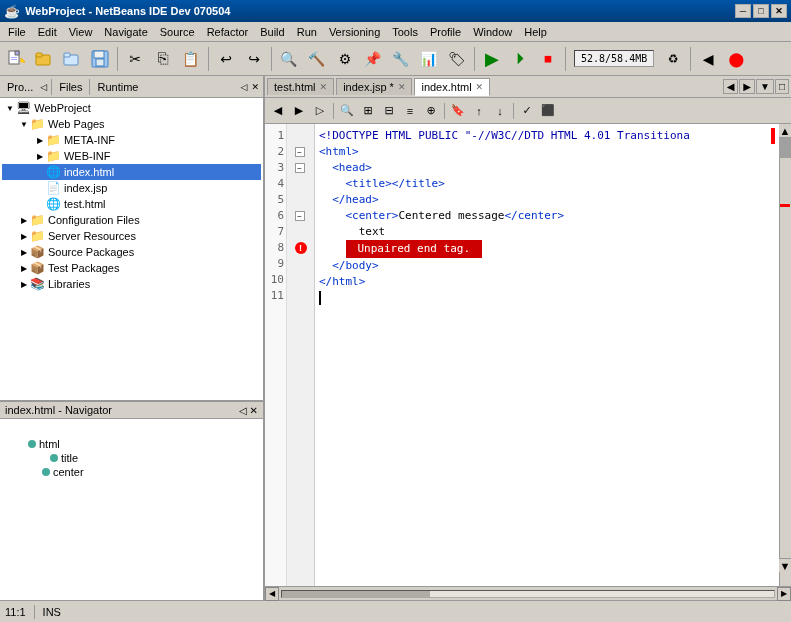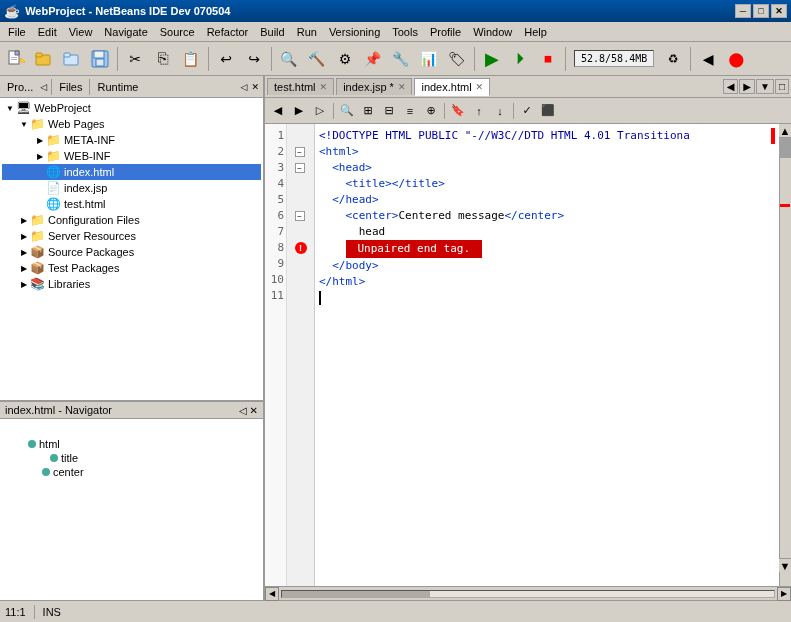--- a/index.html
+++ b/index.html
@@ -631,21 +631,21 @@
 
         <div class="code-line">
           <span>  <span style="color:#0033cc;">&lt;/head&gt;</span></span>
         </div>
 
         <div class="code-line">
           <span>    <span style="color:#0033cc;">&lt;center&gt;</span>Centered message<span style="color:#0033cc;">&lt;/center&gt;</span></span>
         </div>
 
         <div class="code-line">
-          <span>      head</span>
+          <span>      text</span>
         </div>
 
         <div class="code-line">
           <span>    </span><span class="error-highlight">Unpaired end tag.</span>
         </div>
 
         <div class="code-line" style="position:relative;">
           <span>  <span style="color:#0033cc;">&lt;/body&gt;</span></span>
         </div>
 

